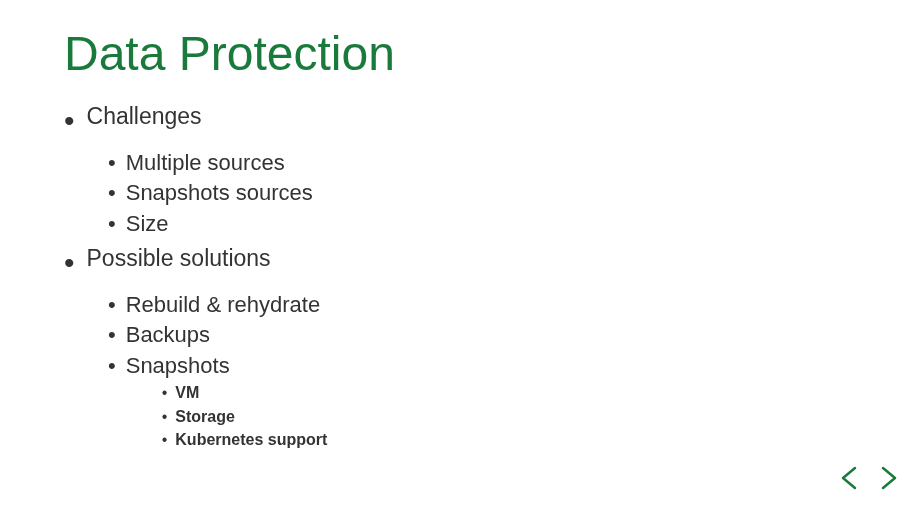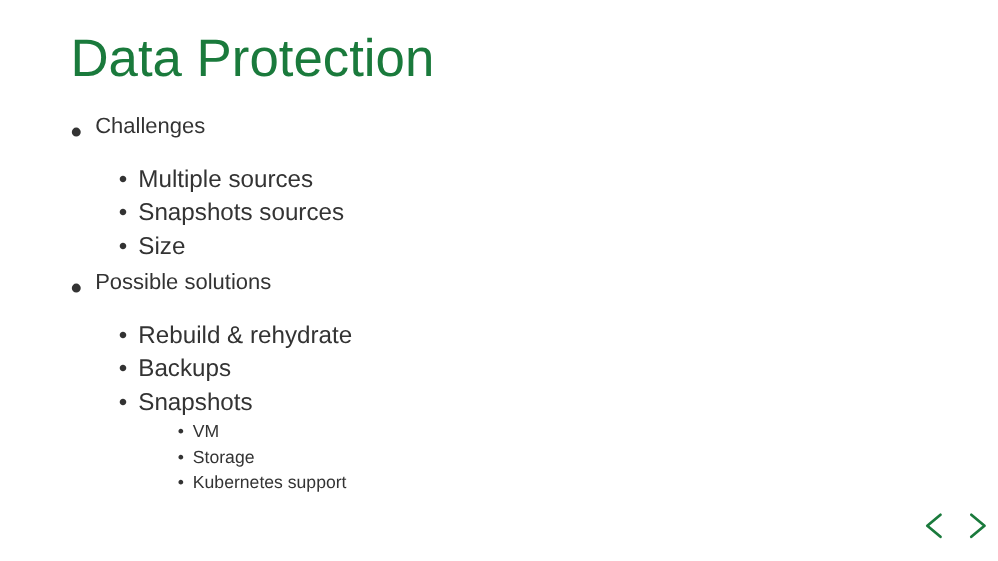--- a/index.html
+++ b/index.html
@@ -47,21 +47,21 @@
 
     .bullet-l1 {
       color: #333;
       font-size: 30px;
       margin-right: 12px;
       line-height: 1.2;
       flex-shrink: 0;
     }
 
     .level1-label {
-      font-size: 20px;
+      font-size: 23px;
       color: #333333;
       font-weight: 400;
       line-height: 1.2;
     }
 
     .level2-list {
       margin-left: 44px;
       margin-top: 4px;
       margin-bottom: 6px;
     }
@@ -103,21 +103,21 @@
       color: #333;
       font-size: 16px;
       margin-right: 8px;
       line-height: 1.4;
       flex-shrink: 0;
     }
 
     .level3-label {
       font-size: 16px;
       color: #333333;
-      font-weight: 400;
+      font-weight: 700;
       line-height: 1.4;
     }
 
     .nav-arrows {
       position: absolute;
       bottom: 18px;
       right: 28px;
       display: flex;
       gap: 6px;
       align-items: center;

